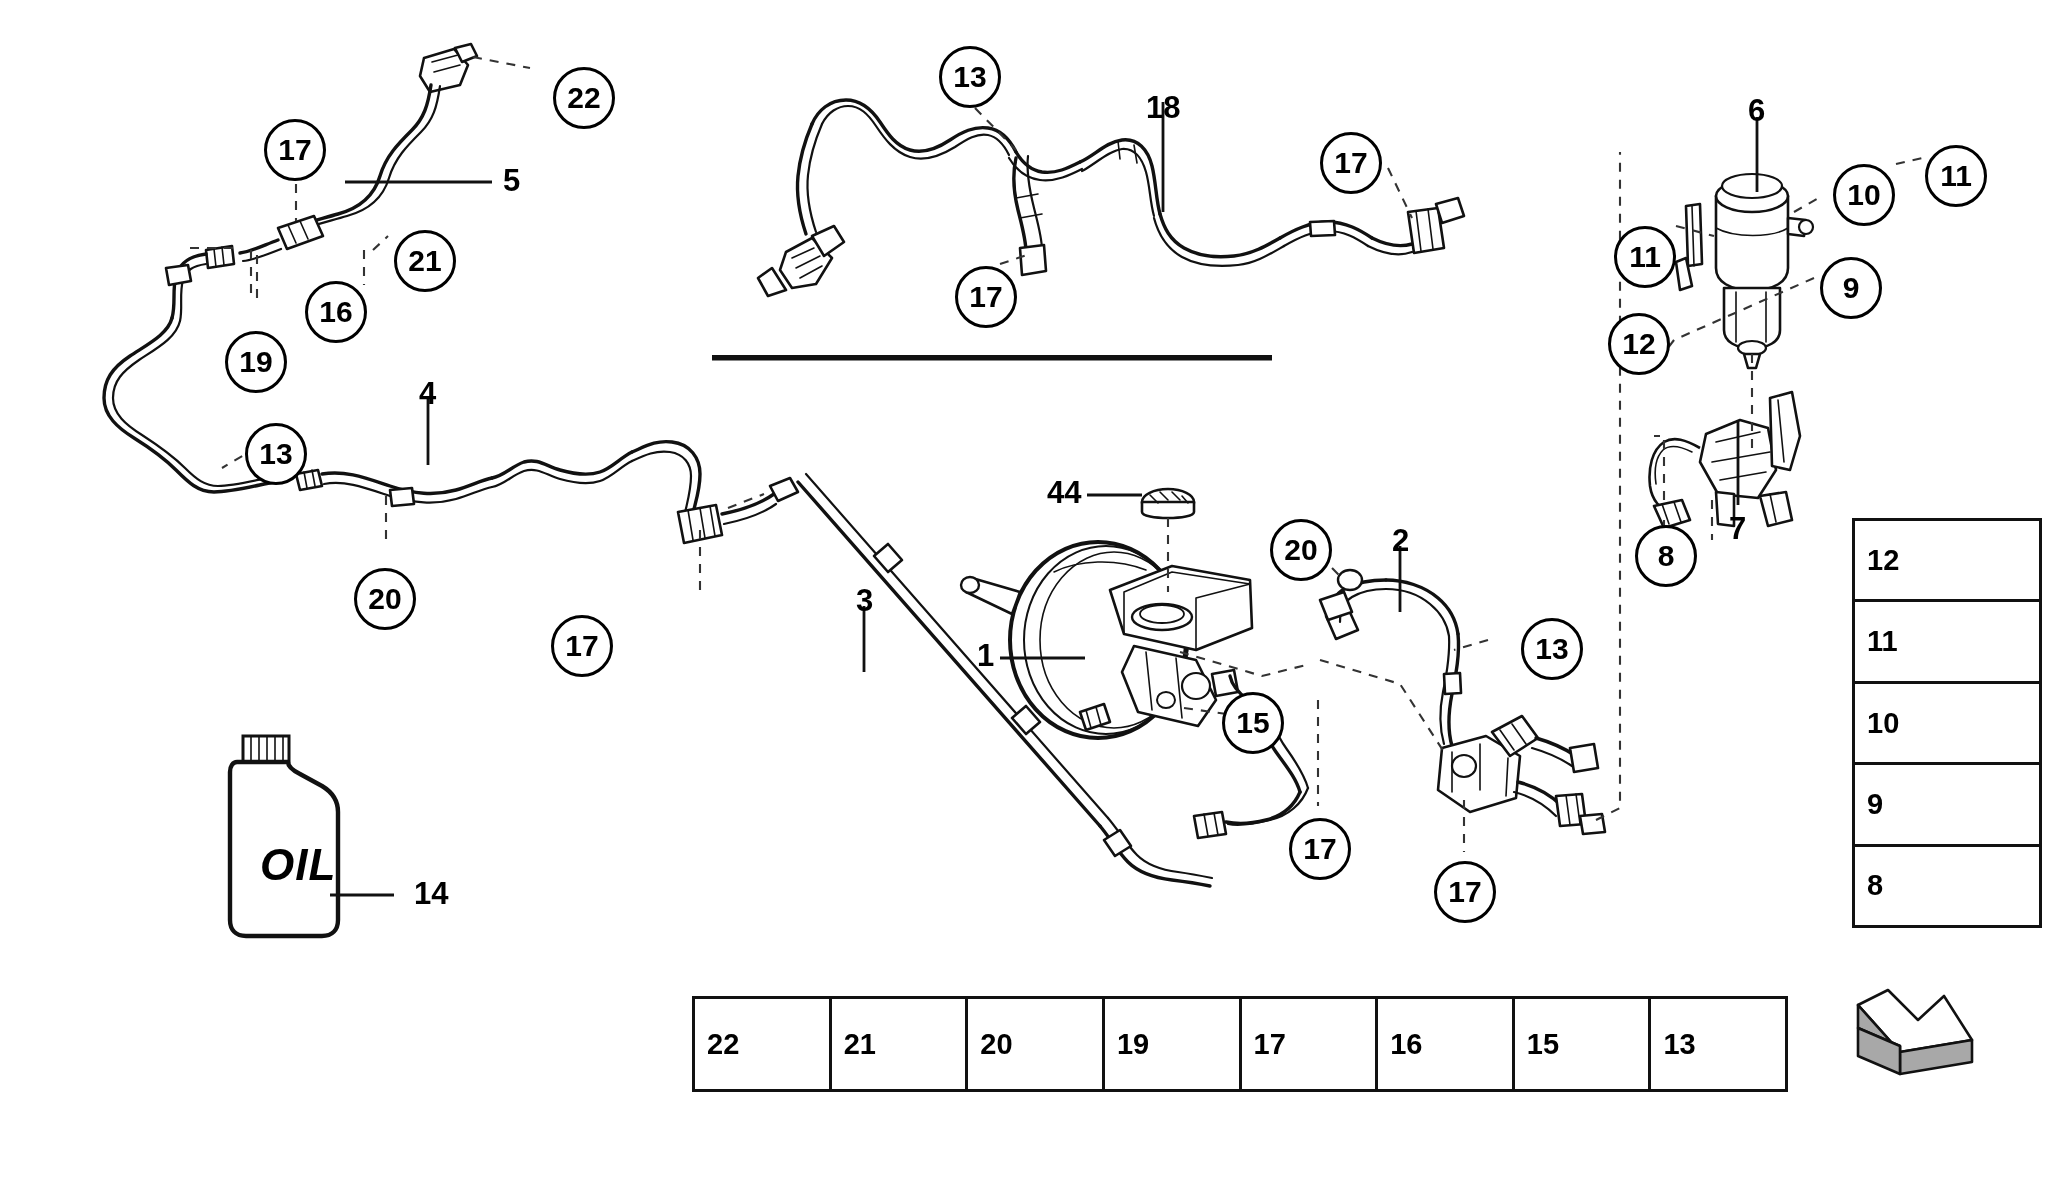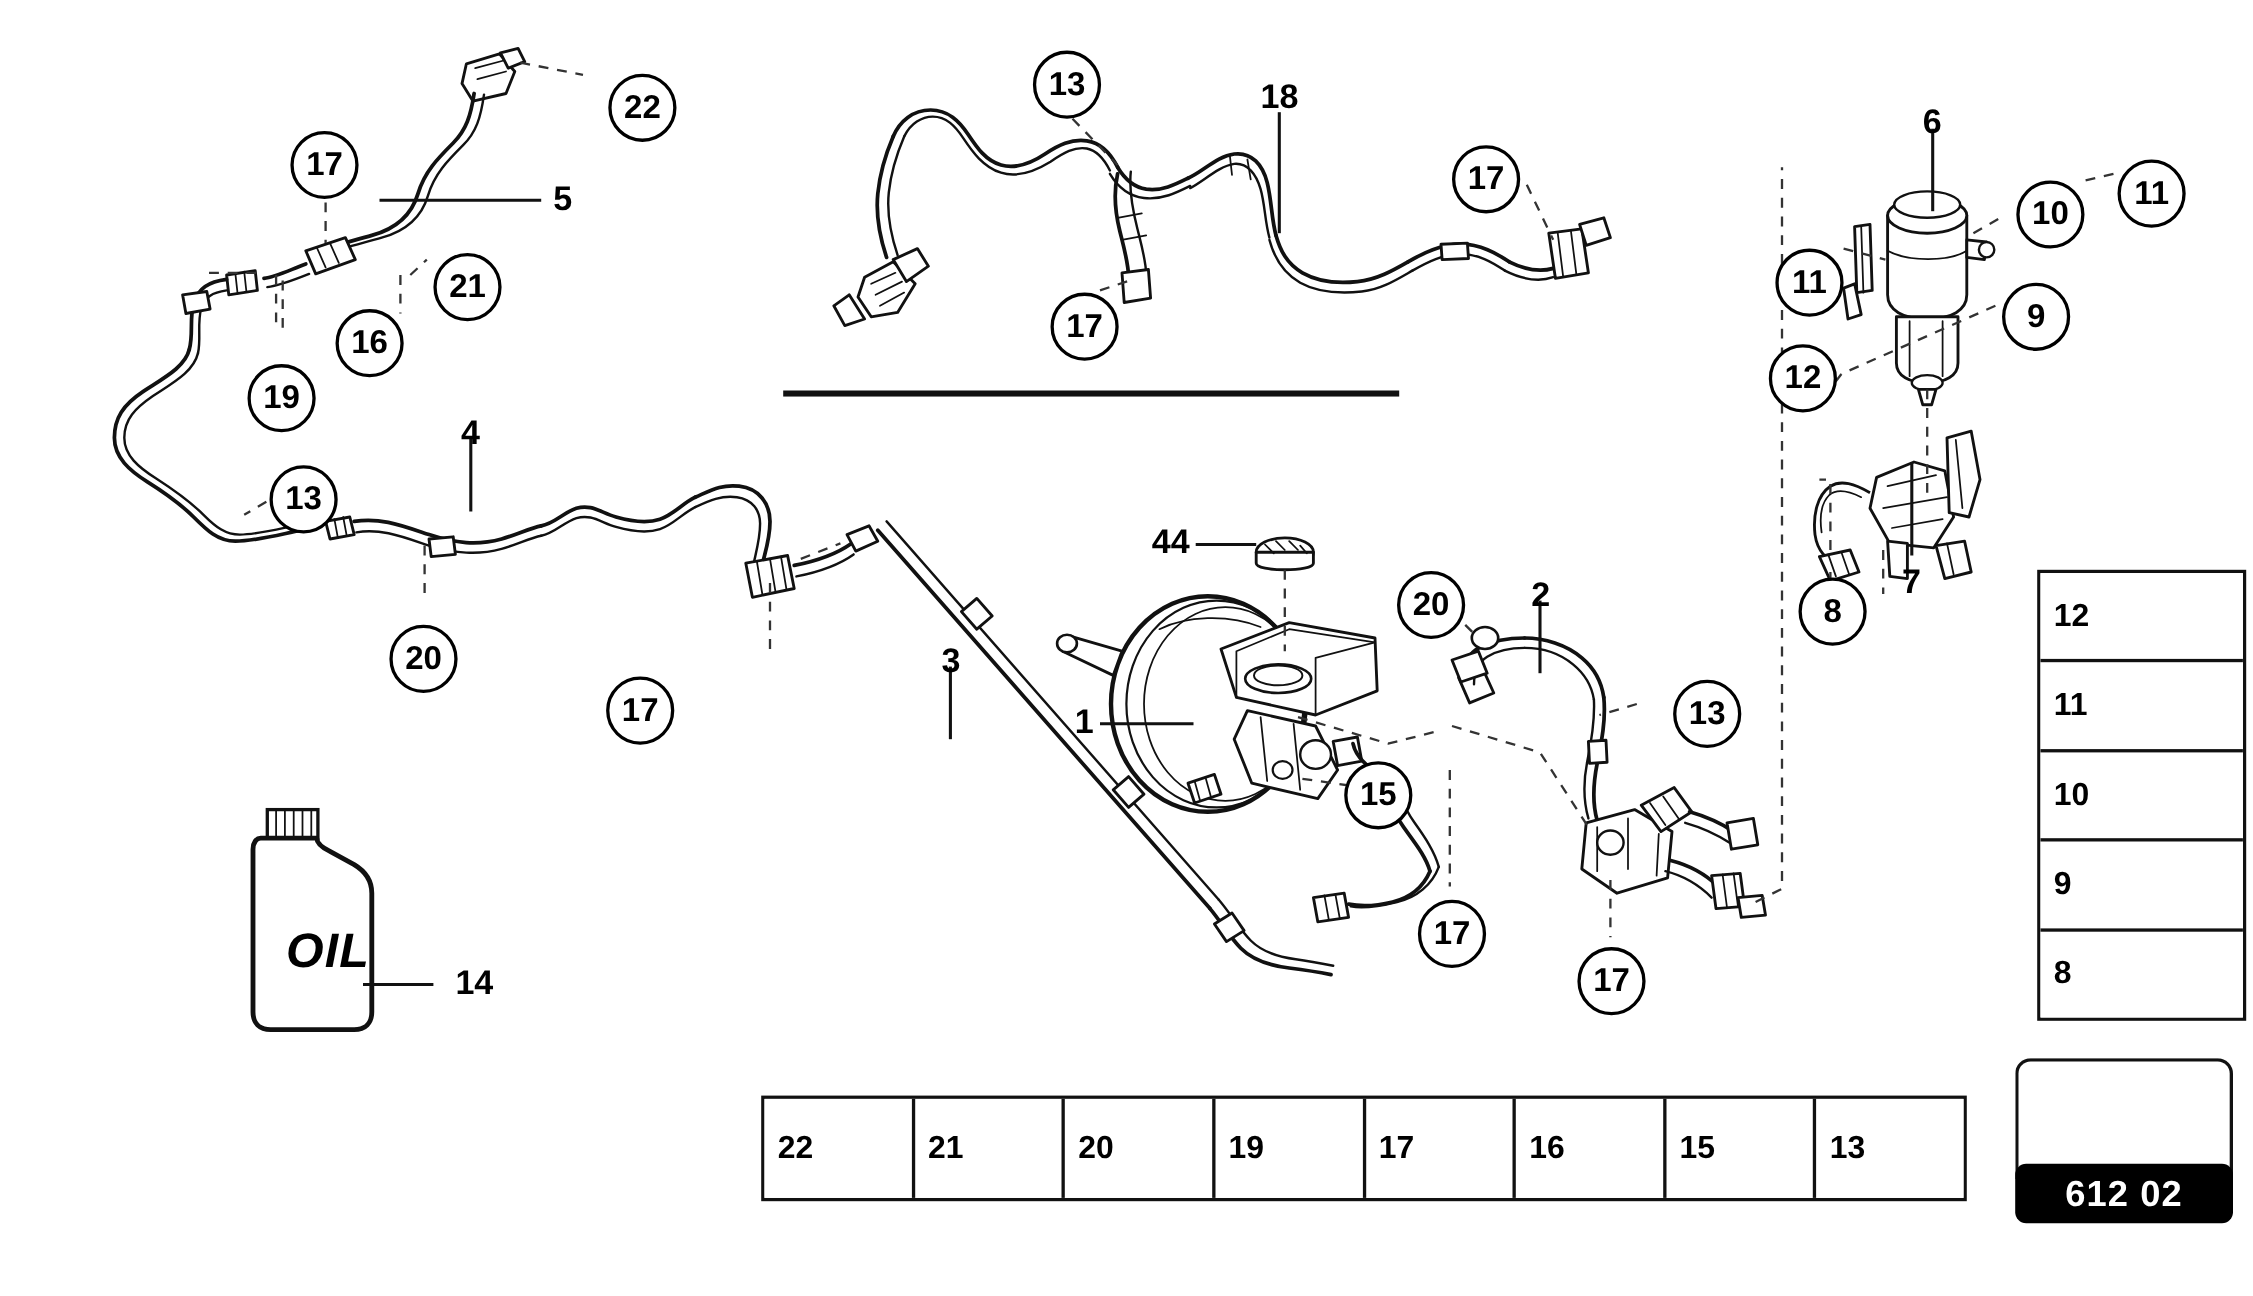--- a/index.html
+++ b/index.html
@@ -586,21 +586,21 @@
   <div class="balloon sz0" style="left:1521px; top:618px;">13</div>
   <div class="balloon sz0" style="left:1222px; top:692px;">15</div>
   <div class="balloon sz0" style="left:1289px; top:818px;">17</div>
   <div class="balloon sz0" style="left:1434px; top:861px;">17</div>
 
   <div class="plainlabel" style="left:503px;  top:165px;">5</div>
   <div class="plainlabel" style="left:419px;  top:378px;">4</div>
   <div class="plainlabel" style="left:856px;  top:585px;">3</div>
   <div class="plainlabel" style="left:977px;  top:640px;">1</div>
   <div class="plainlabel" style="left:1392px; top:525px;">2</div>
-  <div class="plainlabel" style="left:1146px; top:72px;">18</div>
+  <div class="plainlabel" style="left:1146px; top:92px;">18</div>
   <div class="plainlabel" style="left:1047px; top:477px;">44</div>
   <div class="plainlabel" style="left:1748px; top:95px;">6</div>
   <div class="plainlabel" style="left:1729px; top:513px;">7</div>
   <div class="plainlabel" style="left:403px;  top:878px;margin-left:11px;">14</div>
 
   <div class="legend vertical" style="left:1852px; top:518px; width:190px; height:410px;">
     <div class="legend-cell">
       <span class="legend-num">12</span>
       <span class="legend-ico"></span>
     </div>
@@ -650,18 +650,14 @@
     <div class="legend-cell">
       <span class="legend-num">15</span>
       <span class="legend-ico"></span>
     </div>
     <div class="legend-cell">
       <span class="legend-num">13</span>
       <span class="legend-ico"></span>
     </div>
   </div>
 
-  <div id="docbadge">
-    <div class="badge-art"></div>
-    <div class="badge-num">612 02</div>
-  </div>
 
 </div>
 
 </body></html>

